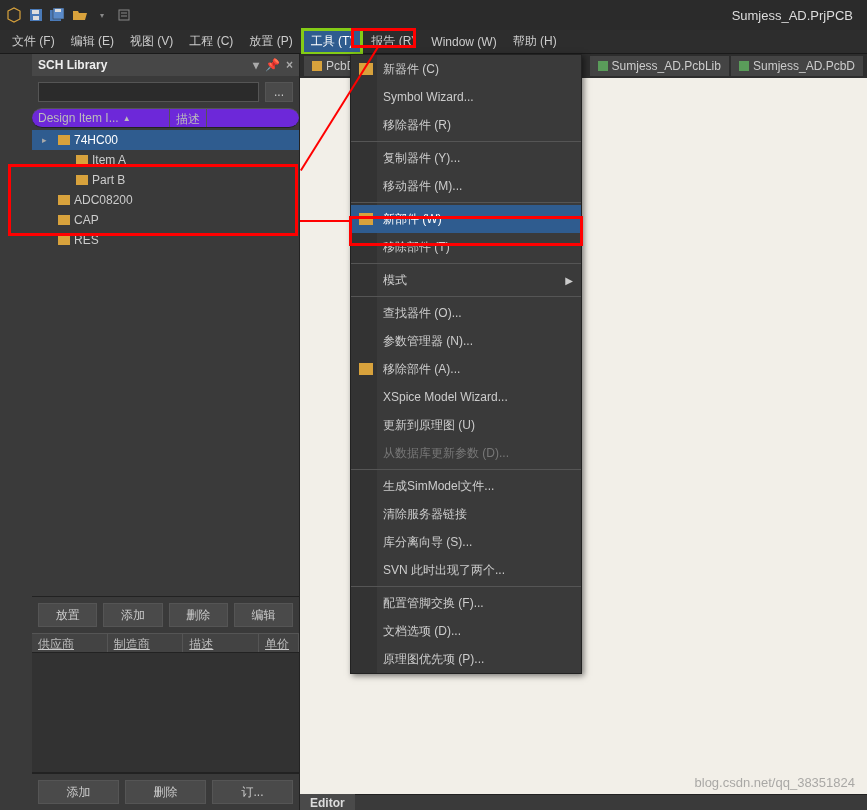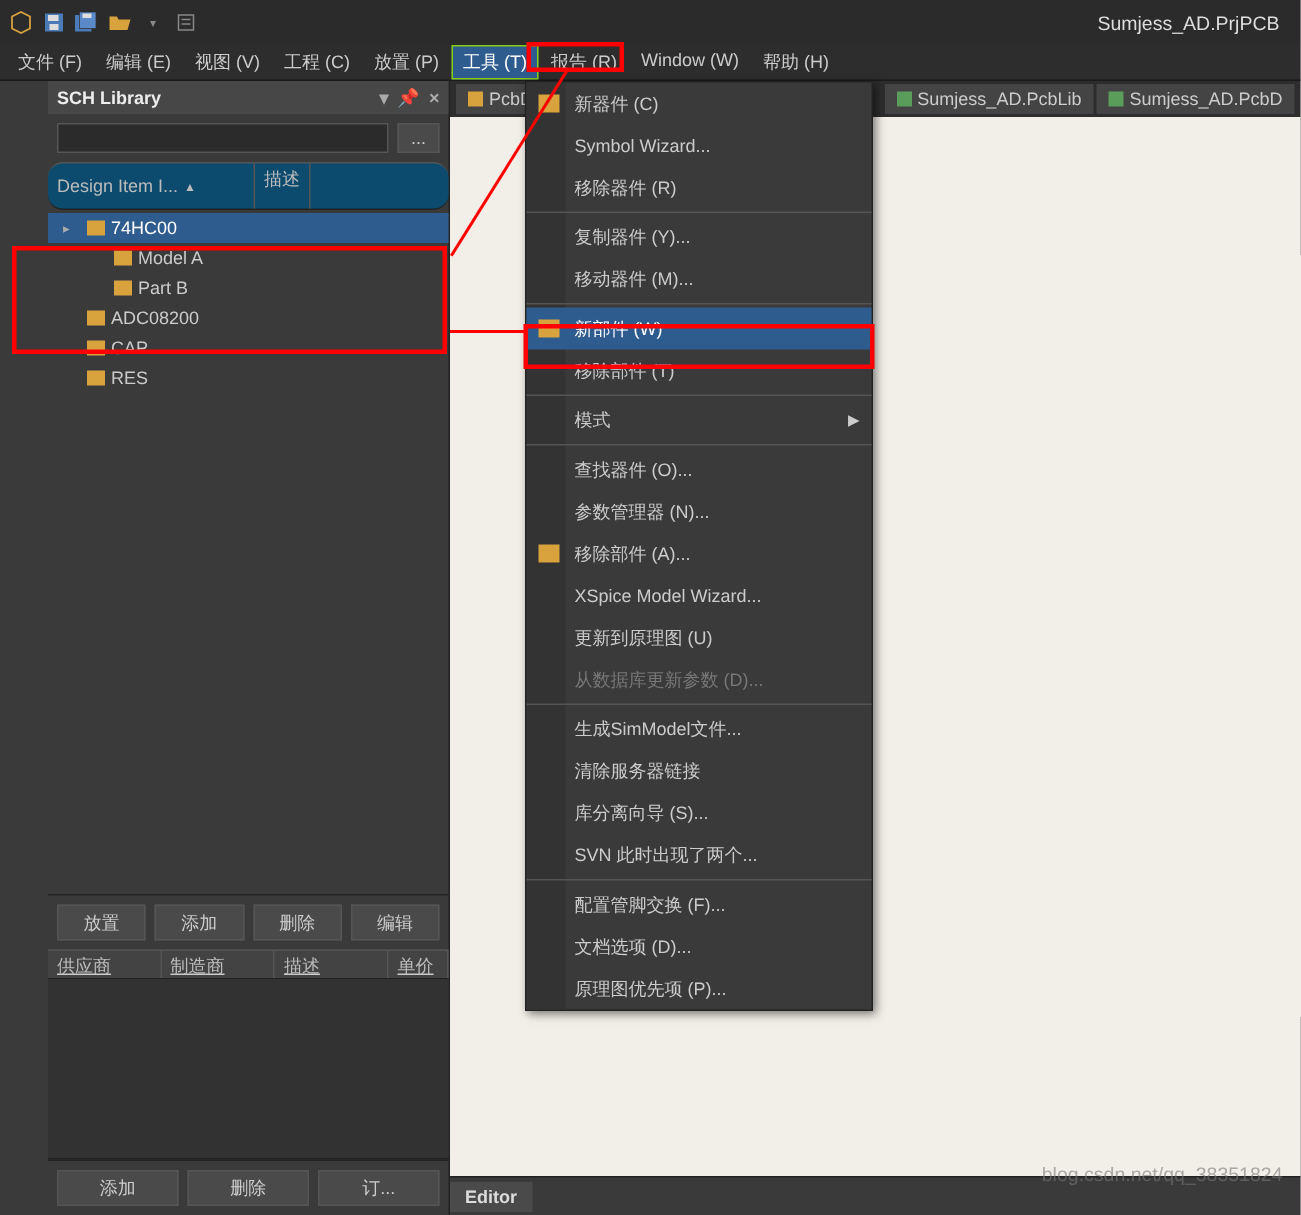--- a/index.html
+++ b/index.html
@@ -2,33 +2,33 @@
 <html><head>
 <meta charset="utf-8">
 <style>
 * { margin: 0; padding: 0; box-sizing: border-box; font-family: "Microsoft YaHei", Arial, sans-serif; }
 body { background: #3a3a3a; color: #ccc; font-size: 12px; width: 867px; height: 810px; overflow: hidden; position: relative; }
 .titlebar { height: 30px; background: #2b2b2b; display: flex; align-items: center; padding: 0 6px; }
 .titlebar .icons { display: flex; gap: 6px; }
 .titlebar .tb-icon { width: 16px; height: 16px; display: flex; align-items: center; justify-content: center; }
 .titlebar .spacer { flex: 1; }
 .titlebar .title { color: #ddd; font-size: 13px; padding-right: 8px; }
-.menubar { height: 24px; background: #2d2d2d; display: flex; align-items: flex-start; padding: 0 4px; border-bottom: 1px solid #1a1a1a; }
+.menubar { height: 24px; background: #2d2d2d; display: flex; align-items: center; padding: 0 4px; border-bottom: 1px solid #1a1a1a; }
 .menubar .mitem { padding: 3px 8px; color: #ccc; cursor: pointer; }
-.menubar .mitem.active { background: #2f5c8f; color: #fff; border: 1px solid #84cc16; padding: 2px 7px; }
+.menubar .mitem.active { background: #2f5c8f; color: #fff; border: 3px solid #84cc16; padding: 2px 7px; }
 .main { display: flex; height: 756px; padding-left: 32px; }
 .sidebar { width: 268px; background: #3a3a3a; border-right: 1px solid #222; display: flex; flex-direction: column; }
 .panel-header { background: #474747; height: 22px; display: flex; align-items: center; padding: 0 6px; color: #eee; font-weight: bold; }
 .panel-header .spacer { flex: 1; }
 .panel-header .hicons { display: flex; gap: 6px; color: #aaa; }
 .hicons span { cursor: pointer; }
 .search-row { display: flex; gap: 6px; padding: 6px; align-items: center; }
 .search-row input { flex: 1; background: #2b2b2b; border: 1px solid #555; height: 20px; color: #ccc; padding: 0 4px; }
 .search-row .btn-more { width: 28px; height: 20px; background: #4a4a4a; border: 1px solid #555; color: #ccc; display: flex; align-items: center; justify-content: center; cursor: pointer; }
-.list-header { display: flex; background: #0c4a6e; border-top: 1px solid #555; border-bottom: 1px solid #222; height: 32px; border-radius: 10px; }
+.list-header { display: flex; background: #6d28d9; border-top: 1px solid #555; border-bottom: 1px solid #222; height: 20px; border-radius: 10px; }
 .list-header .col { padding: 2px 6px; color: #bbb; border-right: 1px solid #555; }
 .list-header .col1 { width: 138px; display: flex; align-items: center; }
 .list-header .col1 .asc { margin-left: 4px; font-size: 8px; }
 .tree { padding: 2px 0; flex: 0 0 auto; }
 .tree-item { display: flex; align-items: center; height: 20px; padding: 0 6px 0 10px; cursor: pointer; }
 .tree-item.selected { background: #2f5c8f; color: #fff; }
 .tree-item .expand { width: 12px; color: #aaa; font-size: 9px; }
 .tree-item .ticon { width: 12px; height: 10px; background: #d8a23c; margin: 0 4px; }
 .tree-item.sub { padding-left: 40px; }
 .annotation { padding: 8px 10px; color: #e54b1d; font-size: 18px; line-height: 1.6; font-family: "SimSun", serif; }
@@ -36,21 +36,21 @@
 .btn-row { display: flex; gap: 6px; padding: 6px; border-top: 1px solid #222; }
 .btn-row .btn { flex: 1; height: 24px; background: #4a4a4a; border: 1px solid #555; color: #ccc; display: flex; align-items: center; justify-content: center; cursor: pointer; }
 .grid-header { display: flex; background: #434343; border-top: 1px solid #555; border-bottom: 1px solid #222; height: 20px; text-decoration: underline; }
 .grid-header .gcol { padding: 2px 6px; color: #bbb; border-right: 1px solid #555; flex: 1; }
 .grid-body { height: 120px; background: #323232; border-bottom: 1px solid #222; }
 .content { flex: 1; background: #f2efe8; position: relative; display: flex; flex-direction: column; }
 .tabstrip { height: 24px; background: #2d2d2d; display: flex; align-items: center; padding: 0 4px; gap: 2px; }
 .tab { height: 20px; background: #444; display: flex; align-items: center; padding: 0 8px; color: #ccc; gap: 4px; cursor: pointer; }
 .tab .tic { width: 10px; height: 10px; }
 .canvas { flex: 1; background: #f2efe8; position: relative; }
-.editor-bar { height: 26px; background: #3a3a3a; border-top: 1px solid #222; display: flex; align-items: center; }
+.editor-bar { height: 16px; background: #3a3a3a; border-top: 1px solid #222; display: flex; align-items: center; }
 .editor-bar .elabel { background: #4a4a4a; padding: 3px 10px; font-weight: bold; color: #ddd; }
 .dropdown { position: absolute; left: 350px; top: 54px; width: 232px; background: #3a3a3a; border: 1px solid #222; box-shadow: 2px 2px 6px rgba(0,0,0,0.5); z-index: 100; }
 .ditem { height: 28px; display: flex; align-items: center; padding: 0 8px 0 32px; color: #ccc; cursor: pointer; position: relative; }
 .ditem.disabled { color: #777; }
 .ditem.highlight { background: #2f5c8f; color: #fff; }
 .ditem .dicon { position: absolute; left: 8px; width: 14px; height: 12px; }
 .ditem .arrow { position: absolute; right: 8px; font-size: 10px; }
 .dsep { height: 1px; background: #555; margin: 2px 0; }
 .dropdown .iconcol { position: absolute; left: 0; top: 0; bottom: 0; width: 26px; background: #333; }
 .ditem, .dsep { position: relative; z-index: 1; }
@@ -136,21 +136,21 @@
       <div class="col">描述</div>
     </div>
     <div class="tree">
       <div class="tree-item selected">
           <span class="expand">▸</span>
           <span class="ticon"></span>
           <span>74HC00</span>
         </div>
       <div class="tree-item sub">
           <span class="ticon"></span>
-          <span>Model A</span>
+          <span>Item A</span>
         </div>
       <div class="tree-item sub">
           <span class="ticon"></span>
           <span>Part B</span>
         </div>
       <div class="tree-item">
           <span class="expand"></span>
           <span class="ticon"></span>
           <span>ADC08200</span>
         </div>

